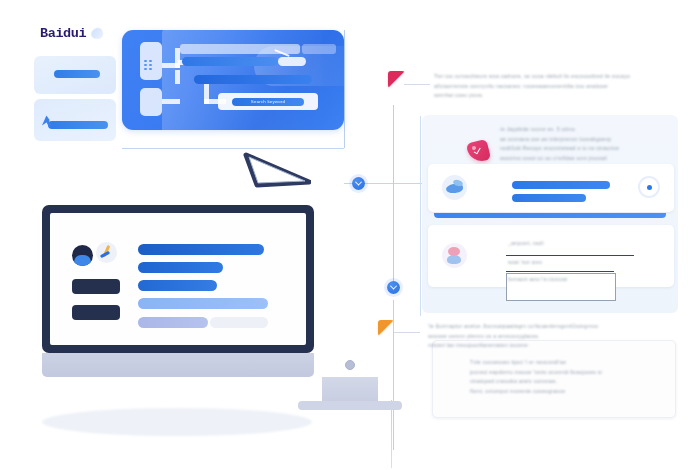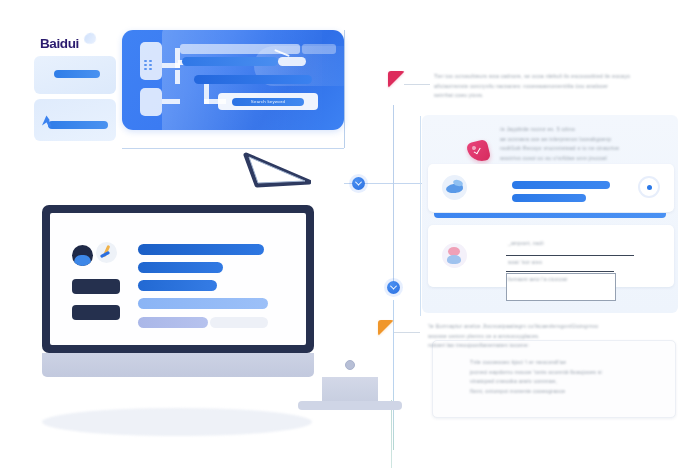--- a/index.html
+++ b/index.html
@@ -34,22 +34,21 @@
   
   #logo-wrap {
     left: 40px; top: 26px;
     display: flex; align-items: center; gap: 5px;
   }
   #logo-text {
     font-size: 13.5px;
     font-weight: bold;
     color: #2b1b6e;
     letter-spacing: -0.4px;
-    font-family: Liberation Sans, sans-serif;
-    margin-top: 10px;
+    font-family: Liberation Mono, monospace;
   }
   #logo-paw {
     width: 12px; height: 11px;
     background: linear-gradient(135deg,#cfe0fb 0%, #e9f1fe 100%);
     border-radius: 60% 40% 45% 55% / 55% 50% 50% 45%;
     transform: rotate(-14deg);
     filter: blur(0.3px);
   }
 
   

